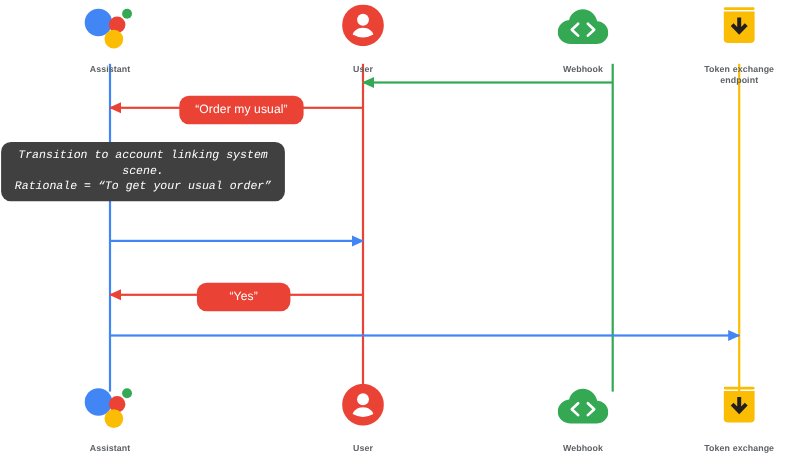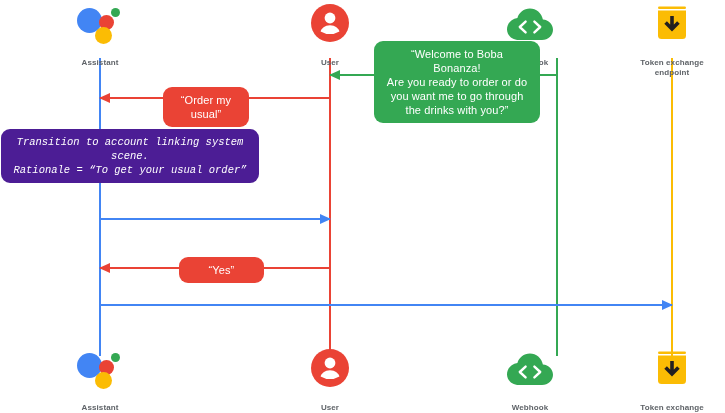--- a/index.html
+++ b/index.html
@@ -111,21 +111,21 @@
     letter-spacing: .1px;
   }
   .bubble.code {
     font-family: "Liberation Mono", "DejaVu Sans Mono", monospace;
     font-style: italic;
     font-size: 10.5px;
     line-height: 14px;
   }
   .bubble.b-red   { background: #EA4335; }
   .bubble.b-green { background: #34A853; }
-  .bubble.b-blue  { background: #4c1d95; }
+  .bubble.b-blue  { background: #404040; }
 </style>
 </head>
 <body>
 
 <div id="diagram">
 
   <div class="lifeline assistant"></div>
   <div class="lifeline user"></div>
   <div class="lifeline webhook"></div>
   <div class="lifeline token"></div>
@@ -229,30 +229,26 @@
       </span>
     </div>
     <div class="caption">Token exchange
 endpoint</div>
   </div>
 
   <div class="arrow green left" style="left:330px; top:74px; width:227px;">
     <span class="shaft"></span>
       <span class="head"></span>
   </div>
-  <div class="bubble b-green speech" style="left:374px; top:41px; width:166px;">“Welcome to Boba Bonanza!
-Are you ready to order or do
-you want me to go through
-the drinks with you?”</div>
 
   <div class="arrow red left" style="left:100px; top:97px; width:230px;">
     <span class="shaft"></span>
       <span class="head"></span>
   </div>
-  <div class="bubble b-red speech" style="left:163px; top:87px; width:86px;">“Order my usual”</div>
+  <div class="bubble b-red speech" style="left:163px; top:87px; width:113px;">“Order my usual”</div>
 
   <div class="bubble b-blue code" style="left:1px; top:129px; width:258px;">Transition to account linking system scene.
 Rationale = “To get your usual order”</div>
 
   <div class="arrow blue right" style="left:100px; top:218px; width:230px;">
     <span class="shaft"></span>
       <span class="head"></span>
   </div>
 
   <div class="arrow red left" style="left:100px; top:267px; width:230px;">

